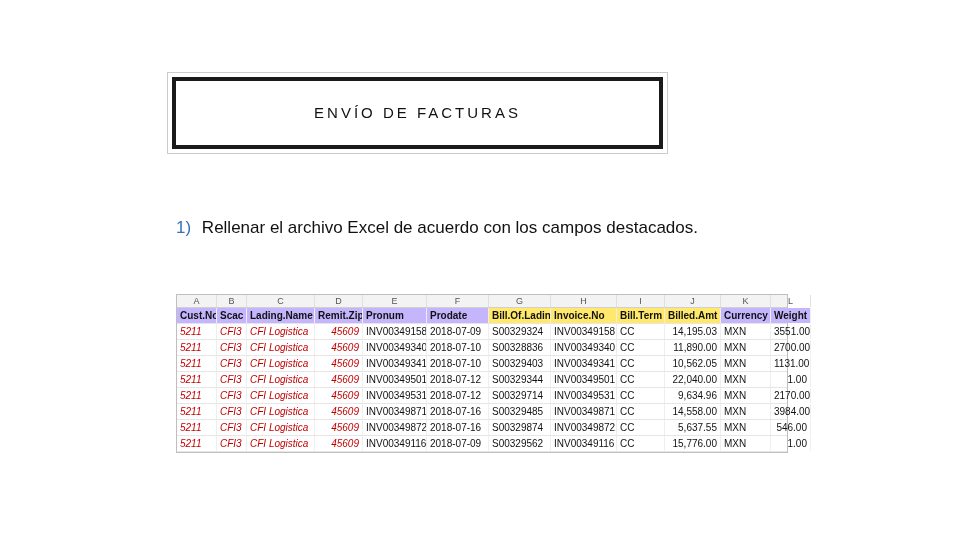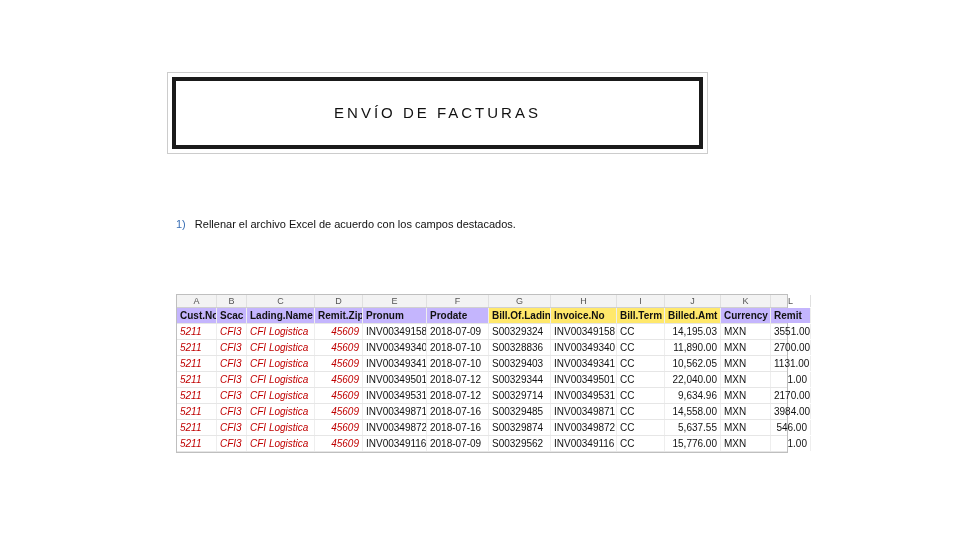--- a/index.html
+++ b/index.html
@@ -8,39 +8,39 @@
     width: 960px;
     height: 540px;
     background: #fff;
     font-family: Arial, Helvetica, sans-serif;
     color: #111;
   }
   .title-box {
     position: absolute;
     left: 172px;
     top: 77px;
-    width: 531px;
+    width: 491px;
     height: 72px;
     border: 4px solid #1a1a1a;
     outline: 1px solid #ccc;
     outline-offset: 4px;
     display: flex;
     flex-direction: column;
     align-items: center;
     justify-content: center;
     letter-spacing: 3px;
     font-size: 15px;
     line-height: 1.35;
     font-weight: 400;
   }
   .instr {
     position: absolute;
     left: 176px;
     top: 218px;
-    font-size: 11px;
+    font-size: 17px;
   }
   .instr .num { color: #3a6fb5; margin-right: 6px; }
   .sheet-wrap {
     position: absolute;
     left: 176px;
     top: 294px;
     width: 612px;
     border: 1px solid #bfbfbf;
     font-size: 10px;
     background: #fff;
@@ -106,21 +106,21 @@
       <div>Scac</div>
       <div>Lading.Name</div>
       <div>Remit.Zip</div>
       <div>Pronum</div>
       <div>Prodate</div>
       <div class="hl">Bill.Of.Lading</div>
       <div class="hl">Invoice.No</div>
       <div class="hl">Bill.Term</div>
       <div class="hl">Billed.Amt</div>
       <div>Currency</div>
-      <div>Remit</div>
+      <div>Weight</div>
     </div>
   <div id="rows">
       <div class="row">
         <div class="red">5211</div>
         <div class="red">CFI3</div>
         <div class="red">CFI Logistica</div>
         <div class="red numr">45609</div>
         <div class="">INV00349158</div>
         <div class="">2018-07-09</div>
         <div class="">S00329324</div>

